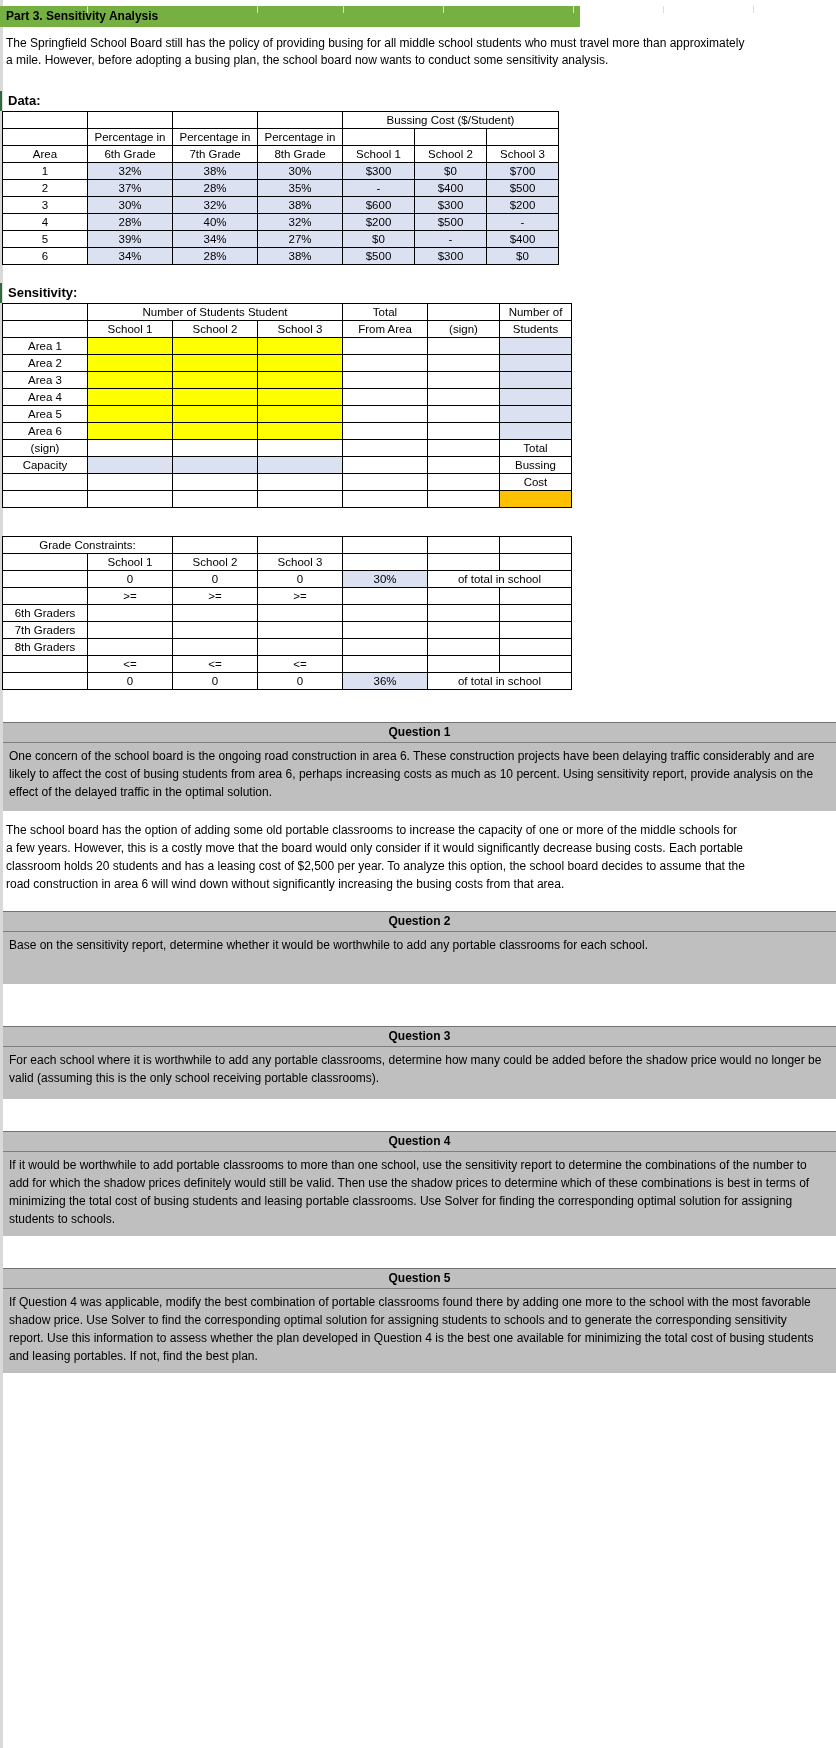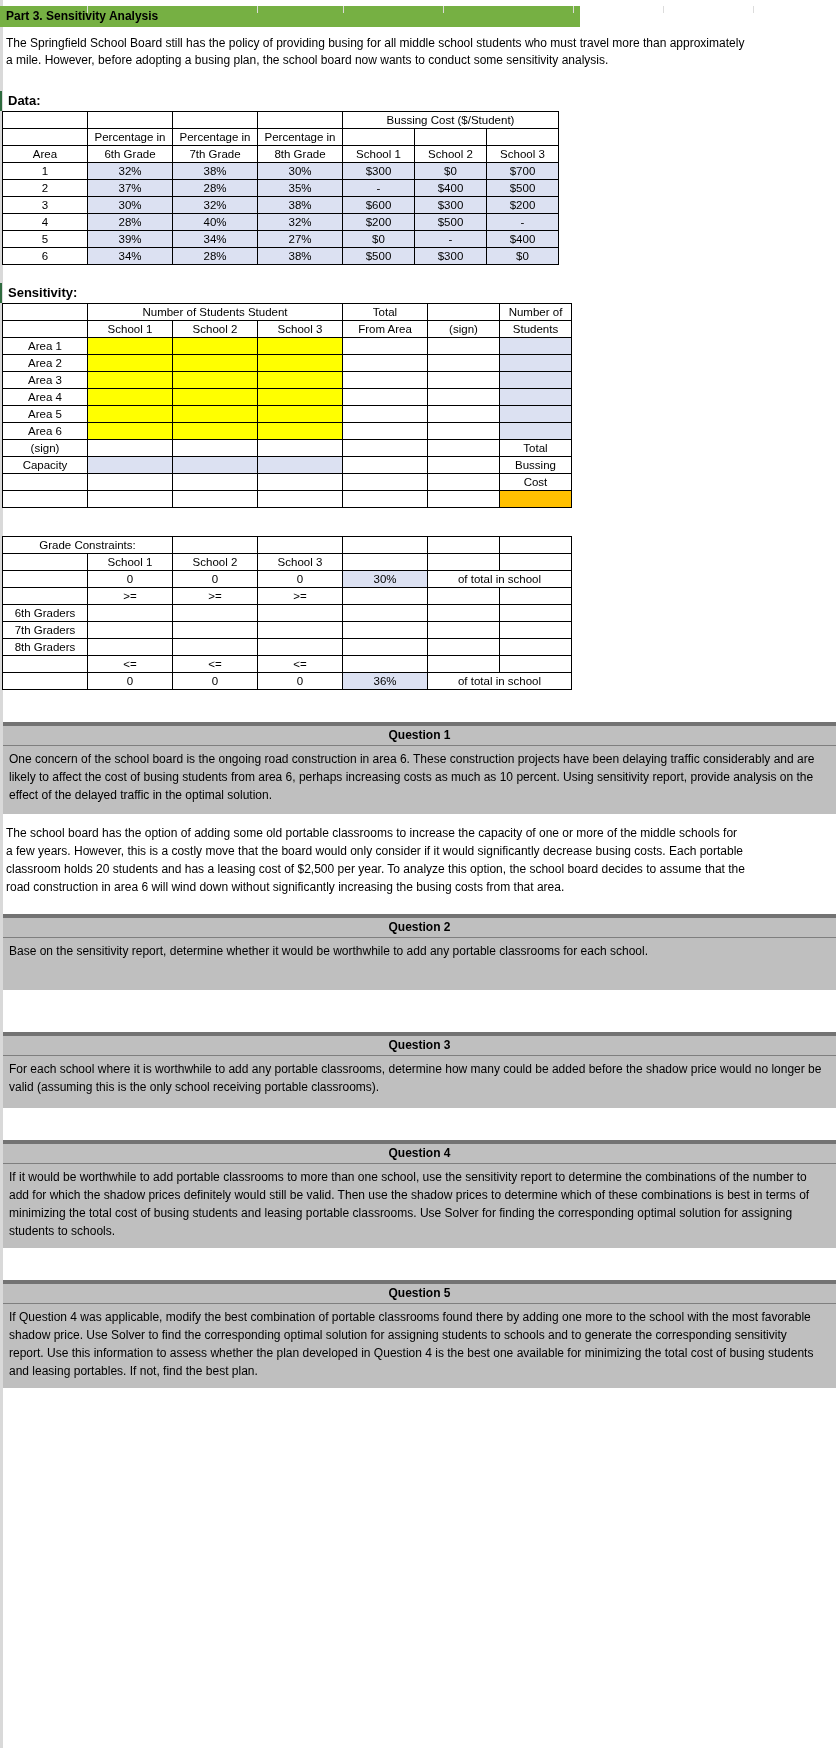--- a/index.html
+++ b/index.html
@@ -121,21 +121,21 @@
   #grade-table .c-lab { width: 85px; }
   #grade-table .c-sch { width: 85px; }
   #grade-table .c-pct { width: 85px; }
   #grade-table .c-txt { width: 72px; }
   #grade-table .c-end { width: 72px; }
 
   
   .q-wrap { margin-top: 14px; }
   .q-title {
     background: #bfbfbf;
-    border-top: 4px solid #737373;
+    border-top: 1px solid #737373;
     border-bottom: 1px solid #7f7f7f;
     text-align: center;
     font-weight: bold;
     font-size: 12px;
     padding: 2px 0 3px 0;
     margin-left: 3px;
     width: 833px;
   }
   .q-body {
     background: #bfbfbf;

